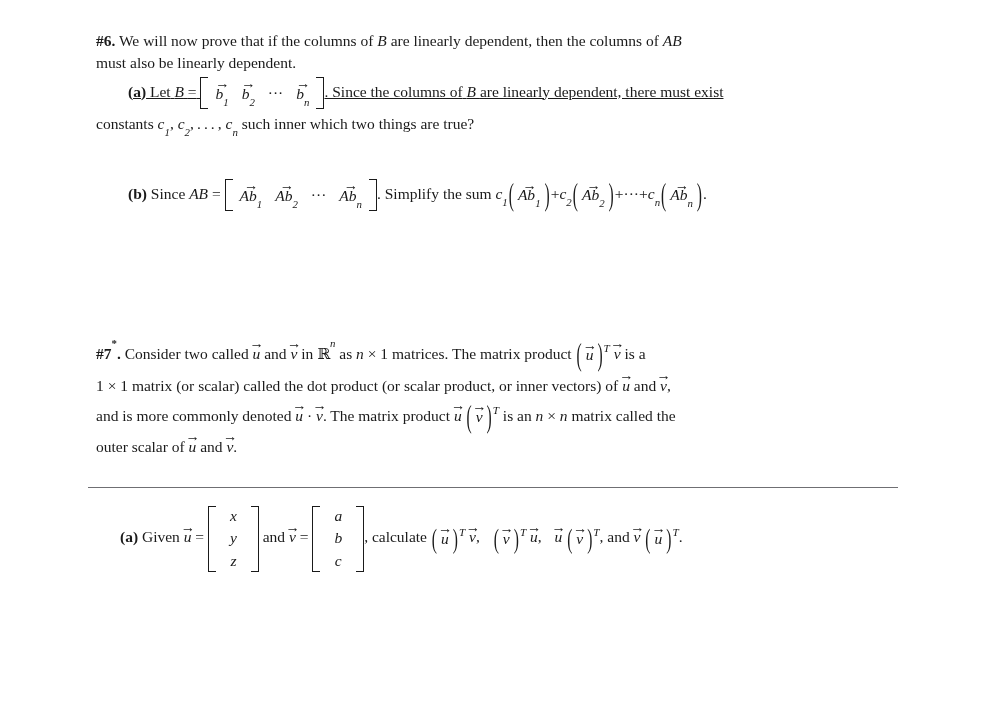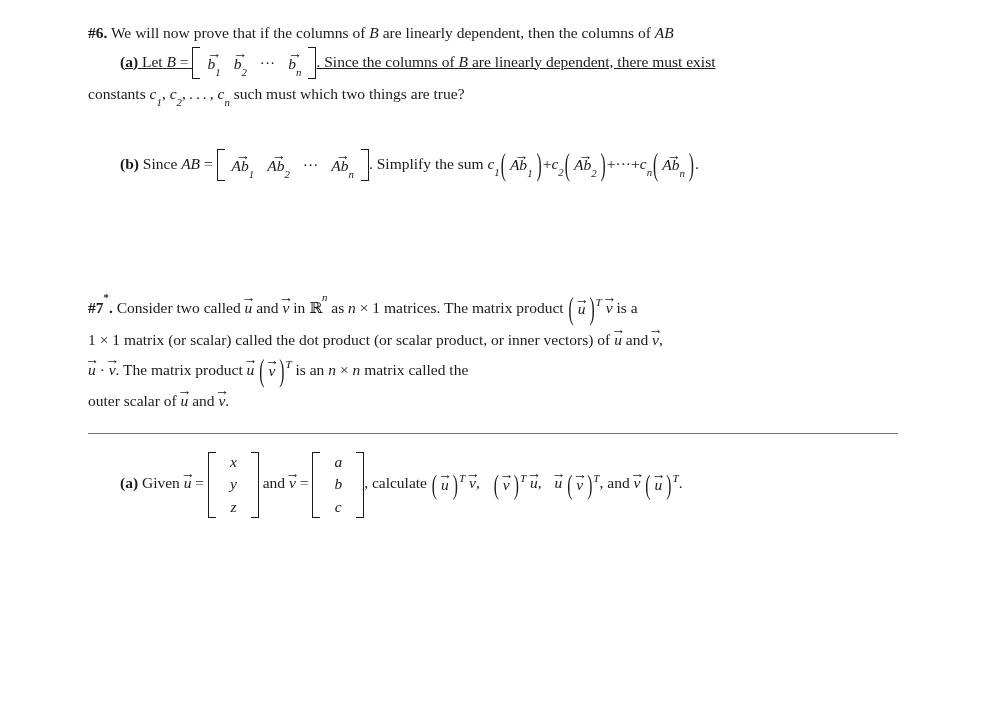--- a/index.html
+++ b/index.html
@@ -121,21 +121,21 @@
     margin: 0 1px;
   }
   .paren.sm { transform: scaleY(1.75); }
   .pgroup {
     display: inline-flex;
     align-items: center;
     vertical-align: middle;
   }
   .pgroup .inner { padding: 0 3px; }
 
-  .blk { margin: 0; }
+  .blk { margin: 8px; }
   .l1 { line-height: 1.42; }
 
   .indent-a { padding-left: 32px; }
 
   .rule {
     border: none;
     border-top: 1.4px solid #6f6f73;
     margin: 0;
     width: 810px;
   }
@@ -154,20 +154,21 @@
   <div class="content">
 
     <div class="blk l1">
 
       <div>
         <span class="bf">#6.</span>
         <span>We will now prove that if the columns of</span>
         <span class="mi">B</span>
         <span>are linearly dependent, then the columns of</span>
         <span class="mi">AB</span><br>
+        <span>must also be linearly dependent.</span>
       </div>
 
       <div class="indent-a" style="margin-top:3px;text-decoration:underline;">
         <span class="eq-line">
           <span class="bf">(a)</span>
           <span>Let</span>
           <span class="mi">B</span>
           <span class="mo">=</span>
           <span class="rowmat brk">
             <span class="bar l"></span>
@@ -184,21 +185,21 @@
         </span>
       </div>
 
       <div style="margin-top:4px;">
         <span>constants</span>
         <span class="nb">
           <span class="mi"><span>c</span><sub>1</sub></span><span class="mo">,</span>
           <span class="mi"><span>c</span><sub>2</sub></span><span class="mo">, . . . ,</span>
           <span class="mi"><span>c</span><sub>n</sub></span>
         </span>
-        <span>such must which two things are true?</span>
+        <span>such inner which two things are true?</span>
       </div>
 
       <div class="spacer-md"></div>
 
       <div class="indent-a">
         <span class="eq-line">
           <span class="bf">(b)</span>
           <span>Since</span>
           <span class="mi">AB</span>
           <span class="mo">=</span>
@@ -260,20 +261,21 @@
         <span class="it">dot product</span>
         <span>(or</span>
         <span class="it">scalar product</span><span>, or</span>
         <span class="it">inner vectors</span><span>) of</span>
         <span class="vec"><span class="arw">→</span><span>u</span></span>
         <span>and</span>
         <span class="vec"><span class="arw">→</span><span>v</span></span><span>,</span>
       </div>
 
       <div>
+        <span>and is more commonly denoted</span>
         <span class="nb"><span class="vec"><span class="arw">→</span><span>u</span></span> <span class="mo">·</span> <span class="vec"><span class="arw">→</span><span>v</span></span></span><span>. The matrix product</span>
         <span class="nb"><span class="vec"><span class="arw">→</span><span>u</span></span> <span class="pgroup">
               <span class="paren">(</span>
               <span class="inner"><span class="vec"><span class="arw">→</span><span>v</span></span></span>
               <span class="paren">)</span>
             </span><span class="sup-t">T</span></span>
         <span>is an</span>
         <span class="nb"><span class="mi">n</span> <span class="mo">×</span> <span class="mi">n</span></span>
         <span>matrix called the</span>
       </div>

